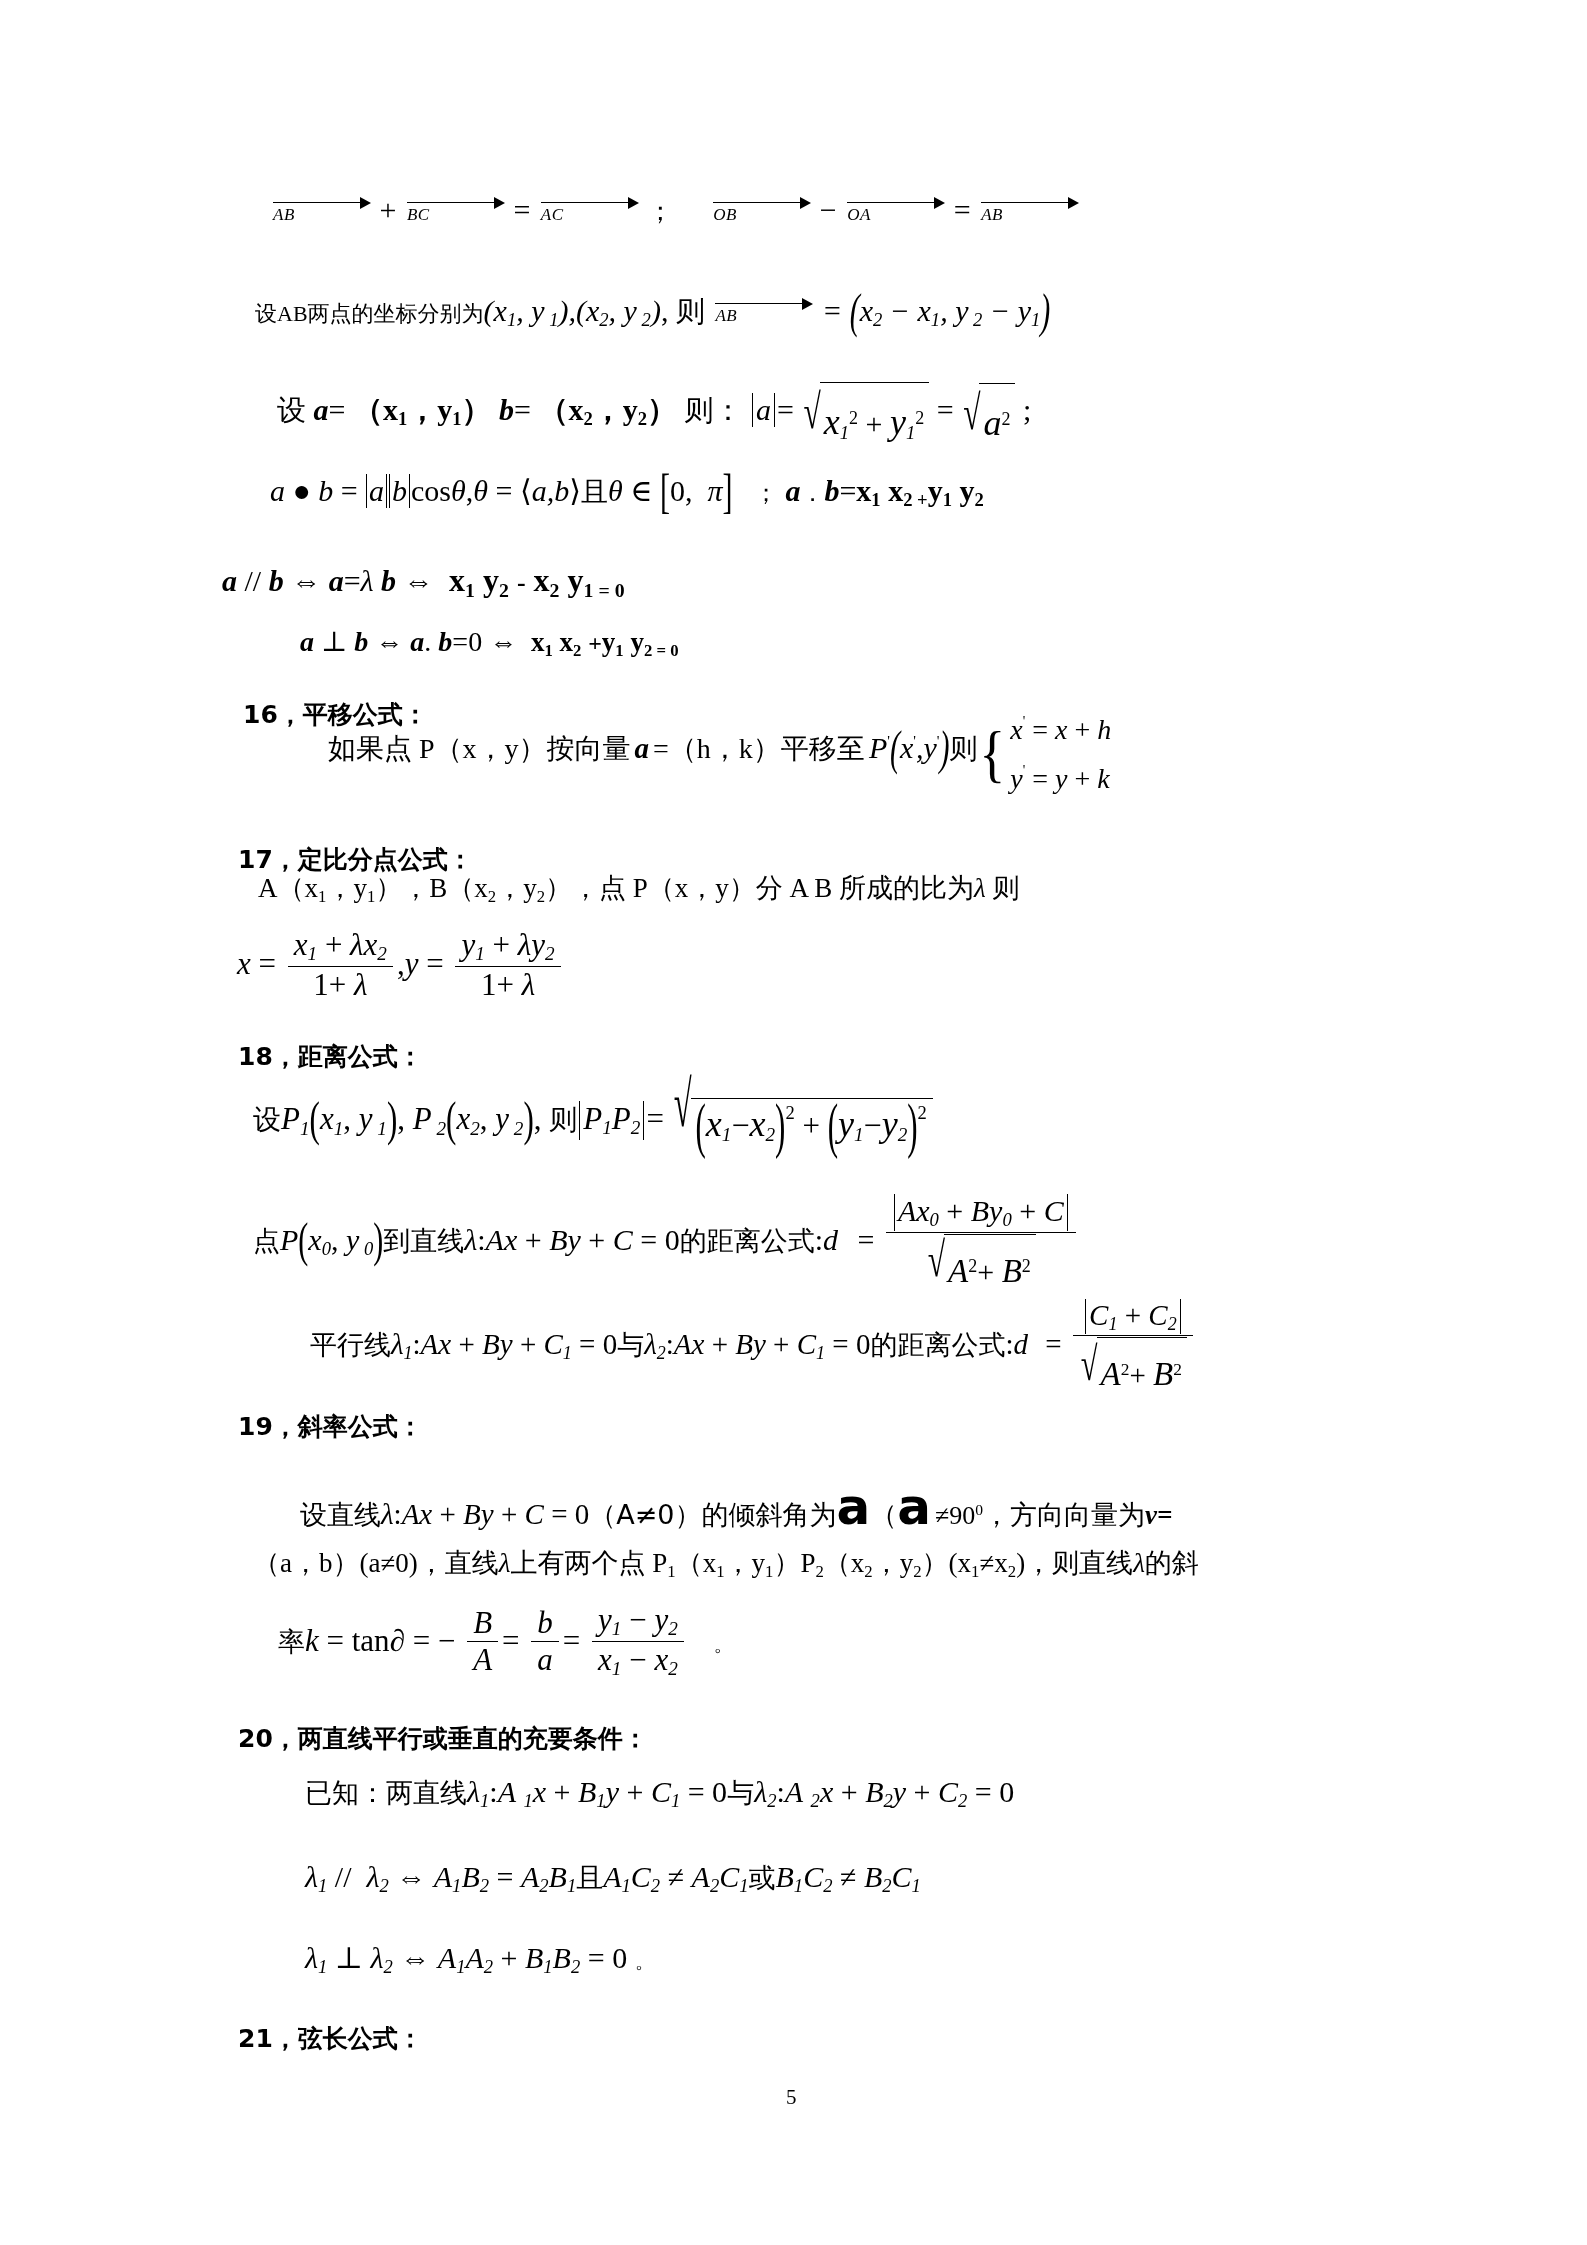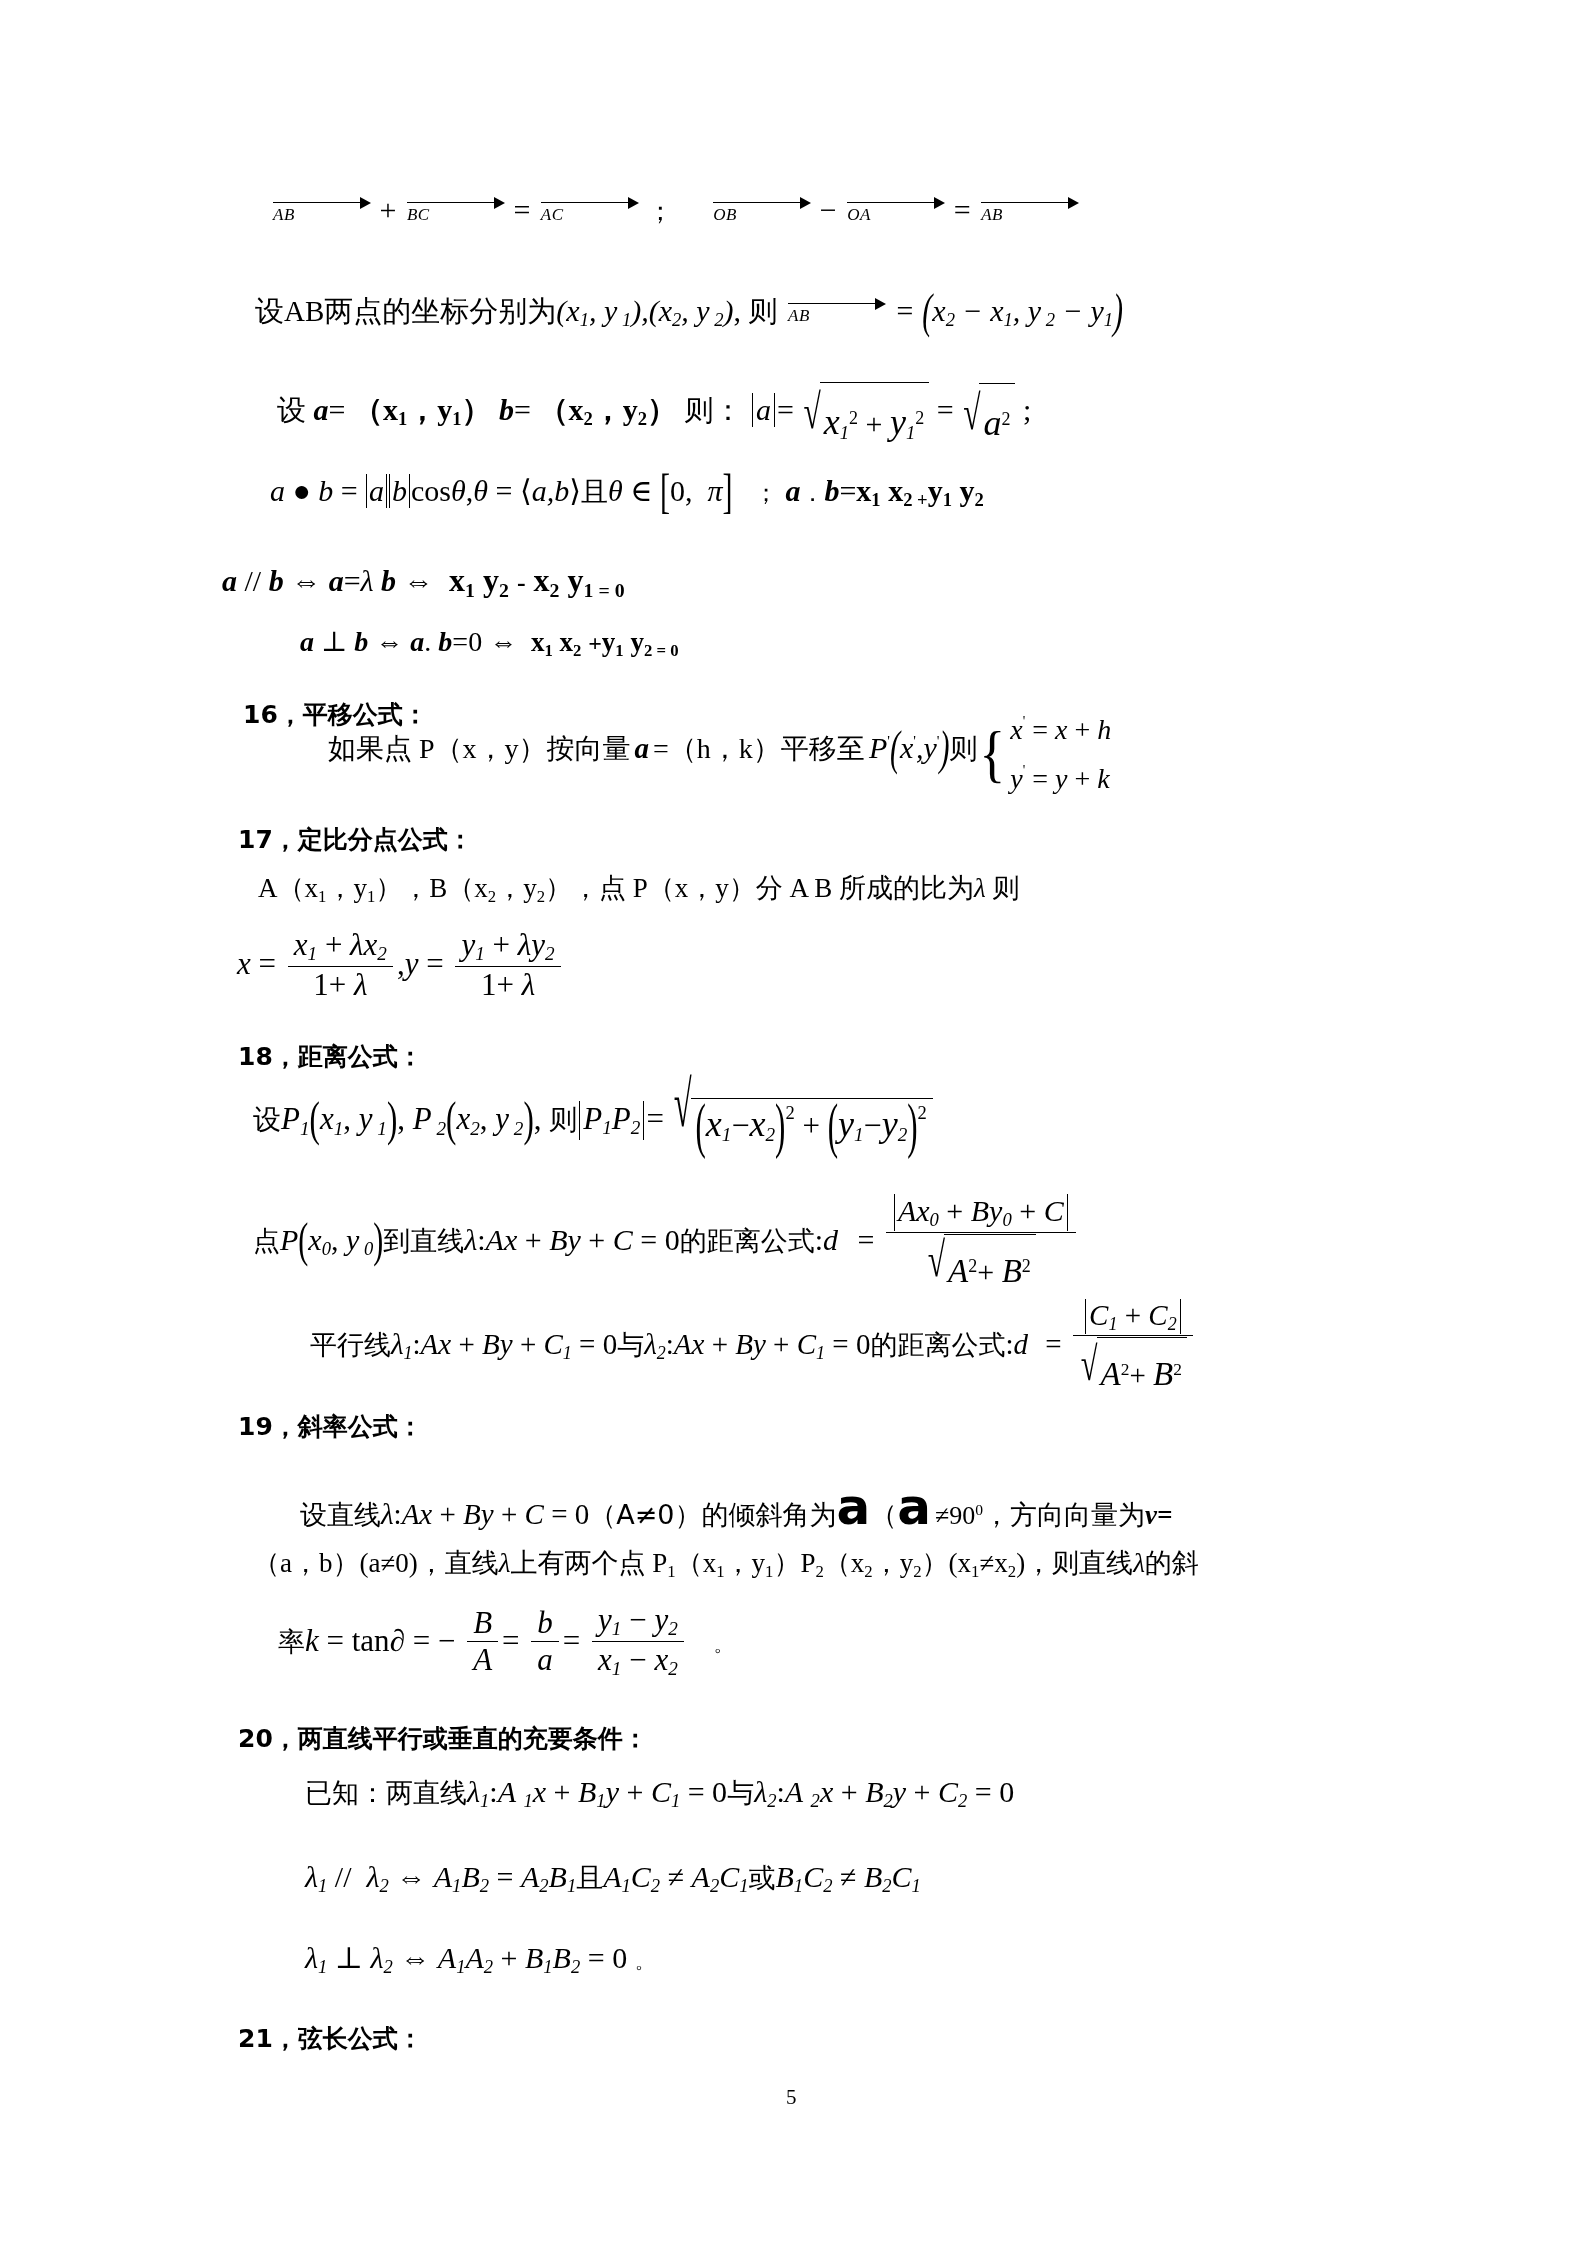--- a/index.html
+++ b/index.html
@@ -185,21 +185,21 @@
       <span class="lbl">OA</span>
     </span>
     <span class="mu">=</span>
     <span class="vec" style="width:96px;">
       <span class="arrowline"></span>
       <span class="lbl">AB</span>
     </span>
   </div>
 
   <div class="blk math" style="left:255px; top:292px;">
-    <span class="body-cn" style="font-size:29px;">设AB两点的坐标分别为</span><span class="mi">(<span class="mi">x</span><sub>1</sub>,&nbsp;<span class="mi">y</span><sub>&nbsp;1</sub>)</span><span class="mi">,(<span class="mi">x</span><sub>2</sub>,&nbsp;<span class="mi">y</span><sub>&nbsp;2</sub>)</span>,
+    <span class="body-cn" style="font-size:22px;">设AB两点的坐标分别为</span><span class="mi">(<span class="mi">x</span><sub>1</sub>,&nbsp;<span class="mi">y</span><sub>&nbsp;1</sub>)</span><span class="mi">,(<span class="mi">x</span><sub>2</sub>,&nbsp;<span class="mi">y</span><sub>&nbsp;2</sub>)</span>,
     <span class="body-cn" style="font-size:29px;">则</span>
     <span class="vec" style="width:96px;">
       <span class="arrowline"></span>
       <span class="lbl">AB</span>
     </span>
     <span class="mi">= <span class="tp">(</span><span class="mi">x</span><sub>2</sub> − <span class="mi">x</span><sub>1</sub>, <span class="mi">y</span><sub>&nbsp;2</sub> − <span class="mi">y</span><sub>1</sub><span class="tp">)</span></span>
   </div>
 
   <div class="blk math" style="left:277px; top:382px;">
     <span class="body-cn" style="font-size:29px;">设</span>
@@ -246,21 +246,21 @@
     <span class="body-cn" style="font-size:28px;">=（h，k）平移至</span>
     <span class="mi" style="font-size:30px;">P<sup class="up" style="font-size:0.5em;vertical-align:0.8em;">'</sup><span class="tp">(</span><span class="mi">x</span><sup class="up" style="font-size:0.5em;vertical-align:0.8em;">'</sup>,<span class="mi">y</span><sup class="up" style="font-size:0.5em;vertical-align:0.8em;">'</sup><span class="tp">)</span></span><span class="body-cn" style="font-size:28px;">则</span><span class="system">
         <span class="brace">{</span>
         <span class="rows" style="font-size:28px;">
           <span style="display:block;"><span class="mi">x</span><sup class="up" style="font-size:0.5em;vertical-align:0.9em;">'</sup> <span class="mu">=</span> <span class="mi">x</span> <span class="mu">+</span> <span class="mi">h</span></span>
           <span style="display:block;"><span class="mi">y</span><sup class="up" style="font-size:0.5em;vertical-align:0.9em;">'</sup> <span class="mu">=</span> <span class="mi">y</span> <span class="mu">+</span> <span class="mi">k</span></span>
         </span>
       </span>
   </div>
 
-  <div class="blk hdg" style="left:238px; top:823px;">
+  <div class="blk hdg" style="left:238px; top:843px;">
     <span>17，</span><span>定比分点公式：</span>
   </div>
 
   <div class="blk body-cn" style="left:258px; top:870px; font-size:27px;">
     A（x<sub class="up">1</sub>，y<sub class="up">1</sub>），B（x<sub class="up">2</sub>，y<sub class="up">2</sub>），点 P（x，y）分 A B 所成的比为<span class="mi">λ</span> 则
   </div>
 
   <div class="blk math" style="left:237px; top:930px; font-size:31px;">
     <span class="mi">x</span> <span class="mu">=</span>
     <span class="frac">

